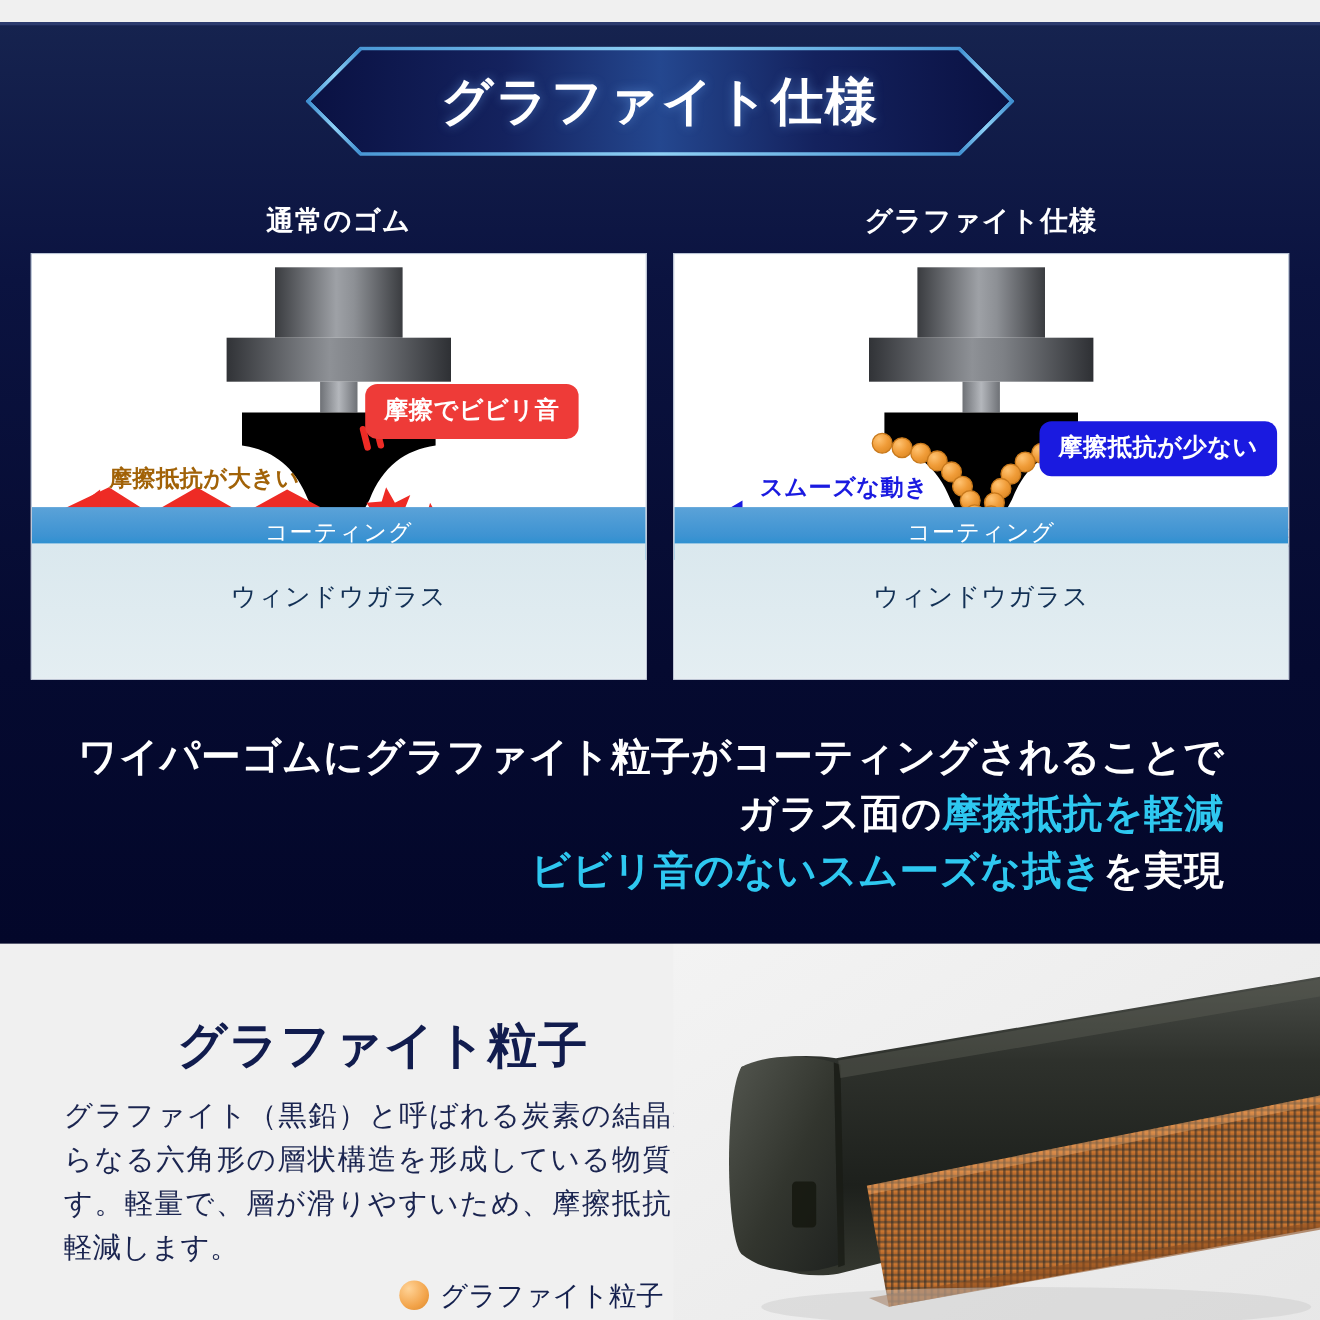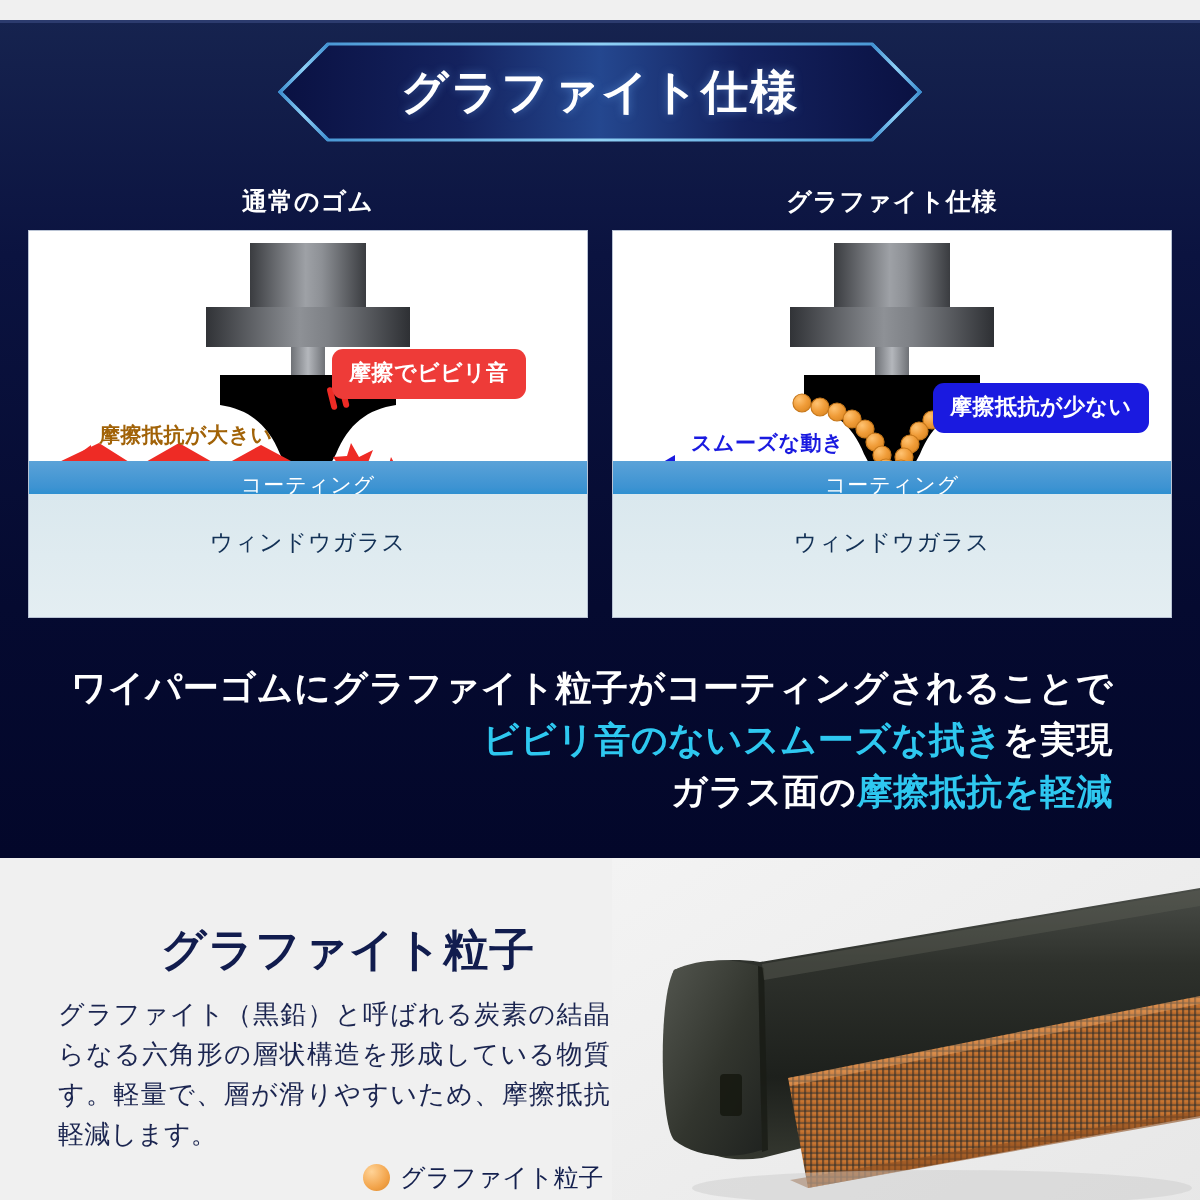--- a/index.html
+++ b/index.html
@@ -55,21 +55,21 @@
 
   
   .mount{position:absolute;left:50%;transform:translateX(-50%);top:8px;width:300px;height:230px;}
 
   
   .badge{
     position:absolute;border-radius:11px;color:#fff;font-weight:bold;
     font-size:22px;padding:9px 17px 11px;white-space:nowrap;letter-spacing:.5px;
   }
   .badge.red{background:#ee3b38;left:303px;top:118px;}
-  .badge.blue{background:#1a1ae0;left:320px;top:152px;}
+  .badge.blue{background:#1a1ae0;left:332px;top:152px;}
 
   
   .arrow-cap{position:absolute;font-weight:bold;font-size:21px;white-space:nowrap;letter-spacing:.5px;}
   .arrow-cap.red{color:#a16207;left:70px;top:190px;}
   .arrow-cap.blue{color:#1a1ae0;left:78px;top:198px;}
 
   .arrow-svg{position:absolute;left:0;top:0;}
 
   
   .p-legend{
@@ -267,24 +267,24 @@
         </div>
 
         <div class="layer-coating">コーティング</div>
         <div class="layer-glass">ウィンドウガラス</div>
       </div>
     </div>
 
     <div class="caption">
       <div>ワイパーゴムにグラファイト粒子がコーティングされることで</div>
       <div>
-        <span class="hl">ビビリ音のないスムーズな拭き</span><span>を実現</span>
+        <span>ガラス面の</span><span class="hl">摩擦抵抗を軽減</span>
       </div>
       <div>
-        <span>ガラス面の</span><span class="hl">摩擦抵抗を軽減</span>
+        <span class="hl">ビビリ音のないスムーズな拭き</span><span>を実現</span>
       </div>
     </div>
   </div>
 
   <div class="bottom-section">
 
     <div class="bottom-copy">
       <h2 class="bottom-title">グラファイト粒子</h2>
       <p class="bottom-body">グラファイト（黒鉛）と呼ばれる炭素の結晶からなる六角形の層状構造を形成している物質です。軽量で、層が滑りやすいため、摩擦抵抗を軽減します。</p>
     </div>

